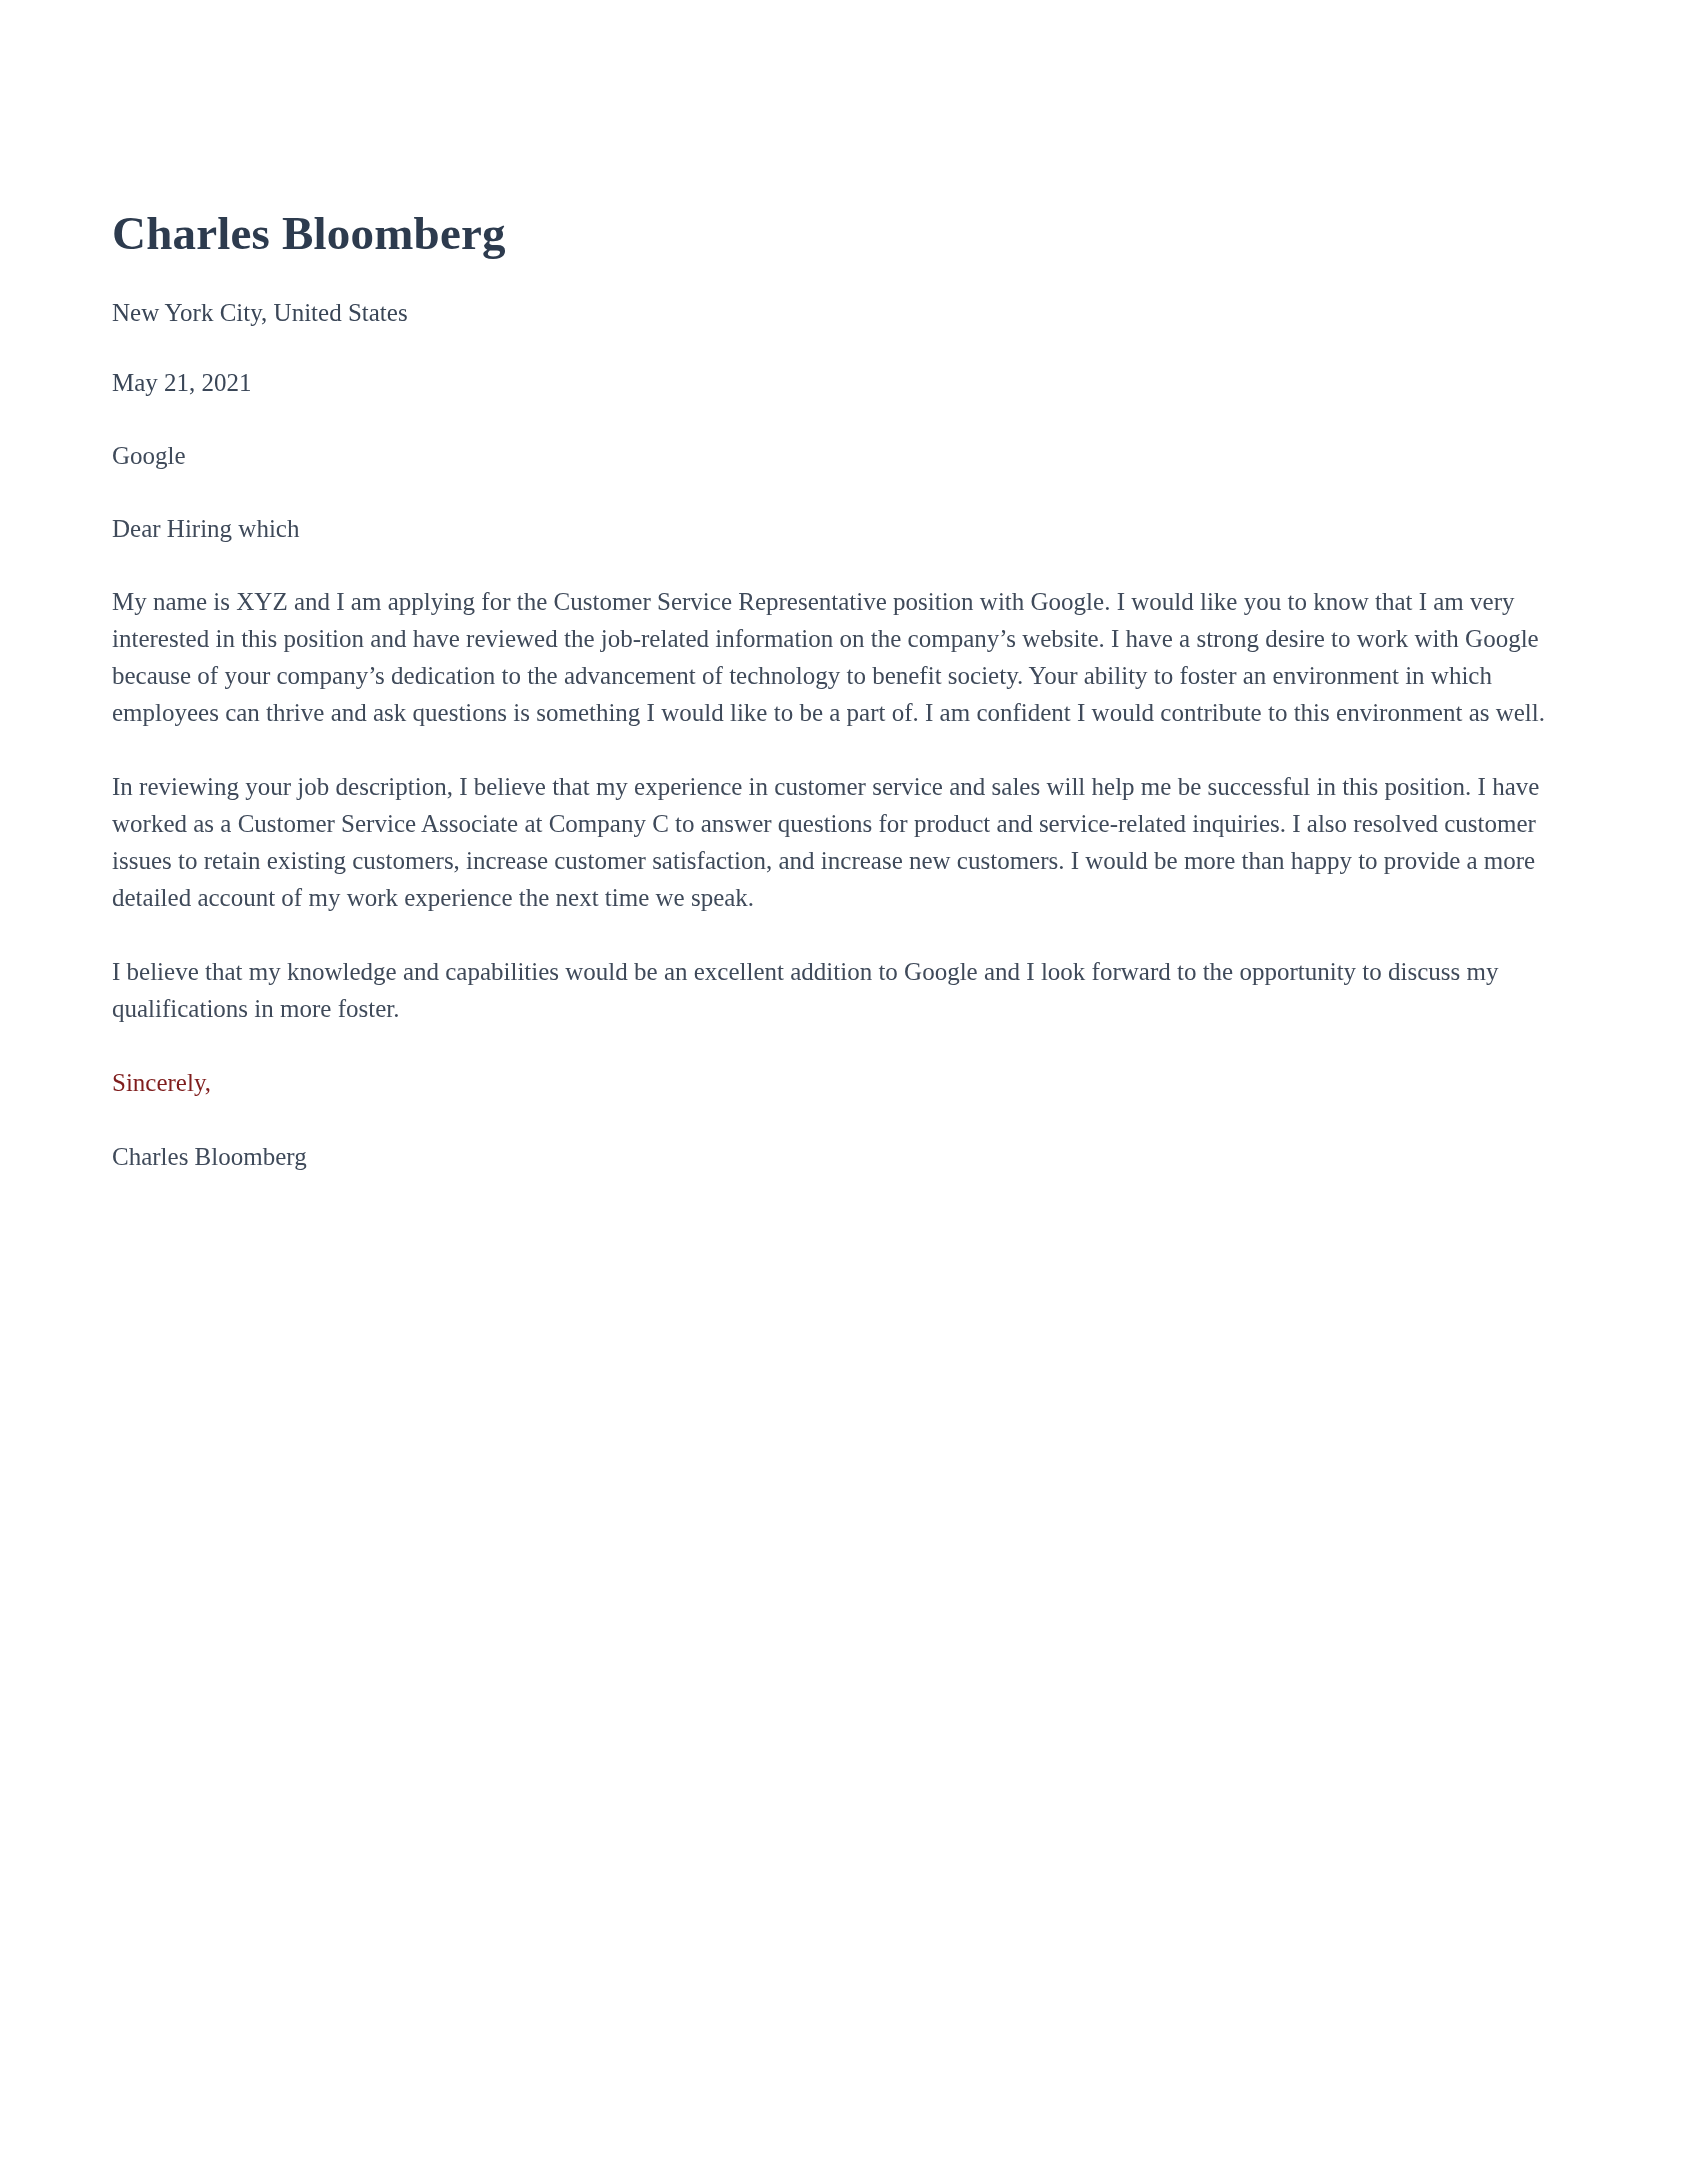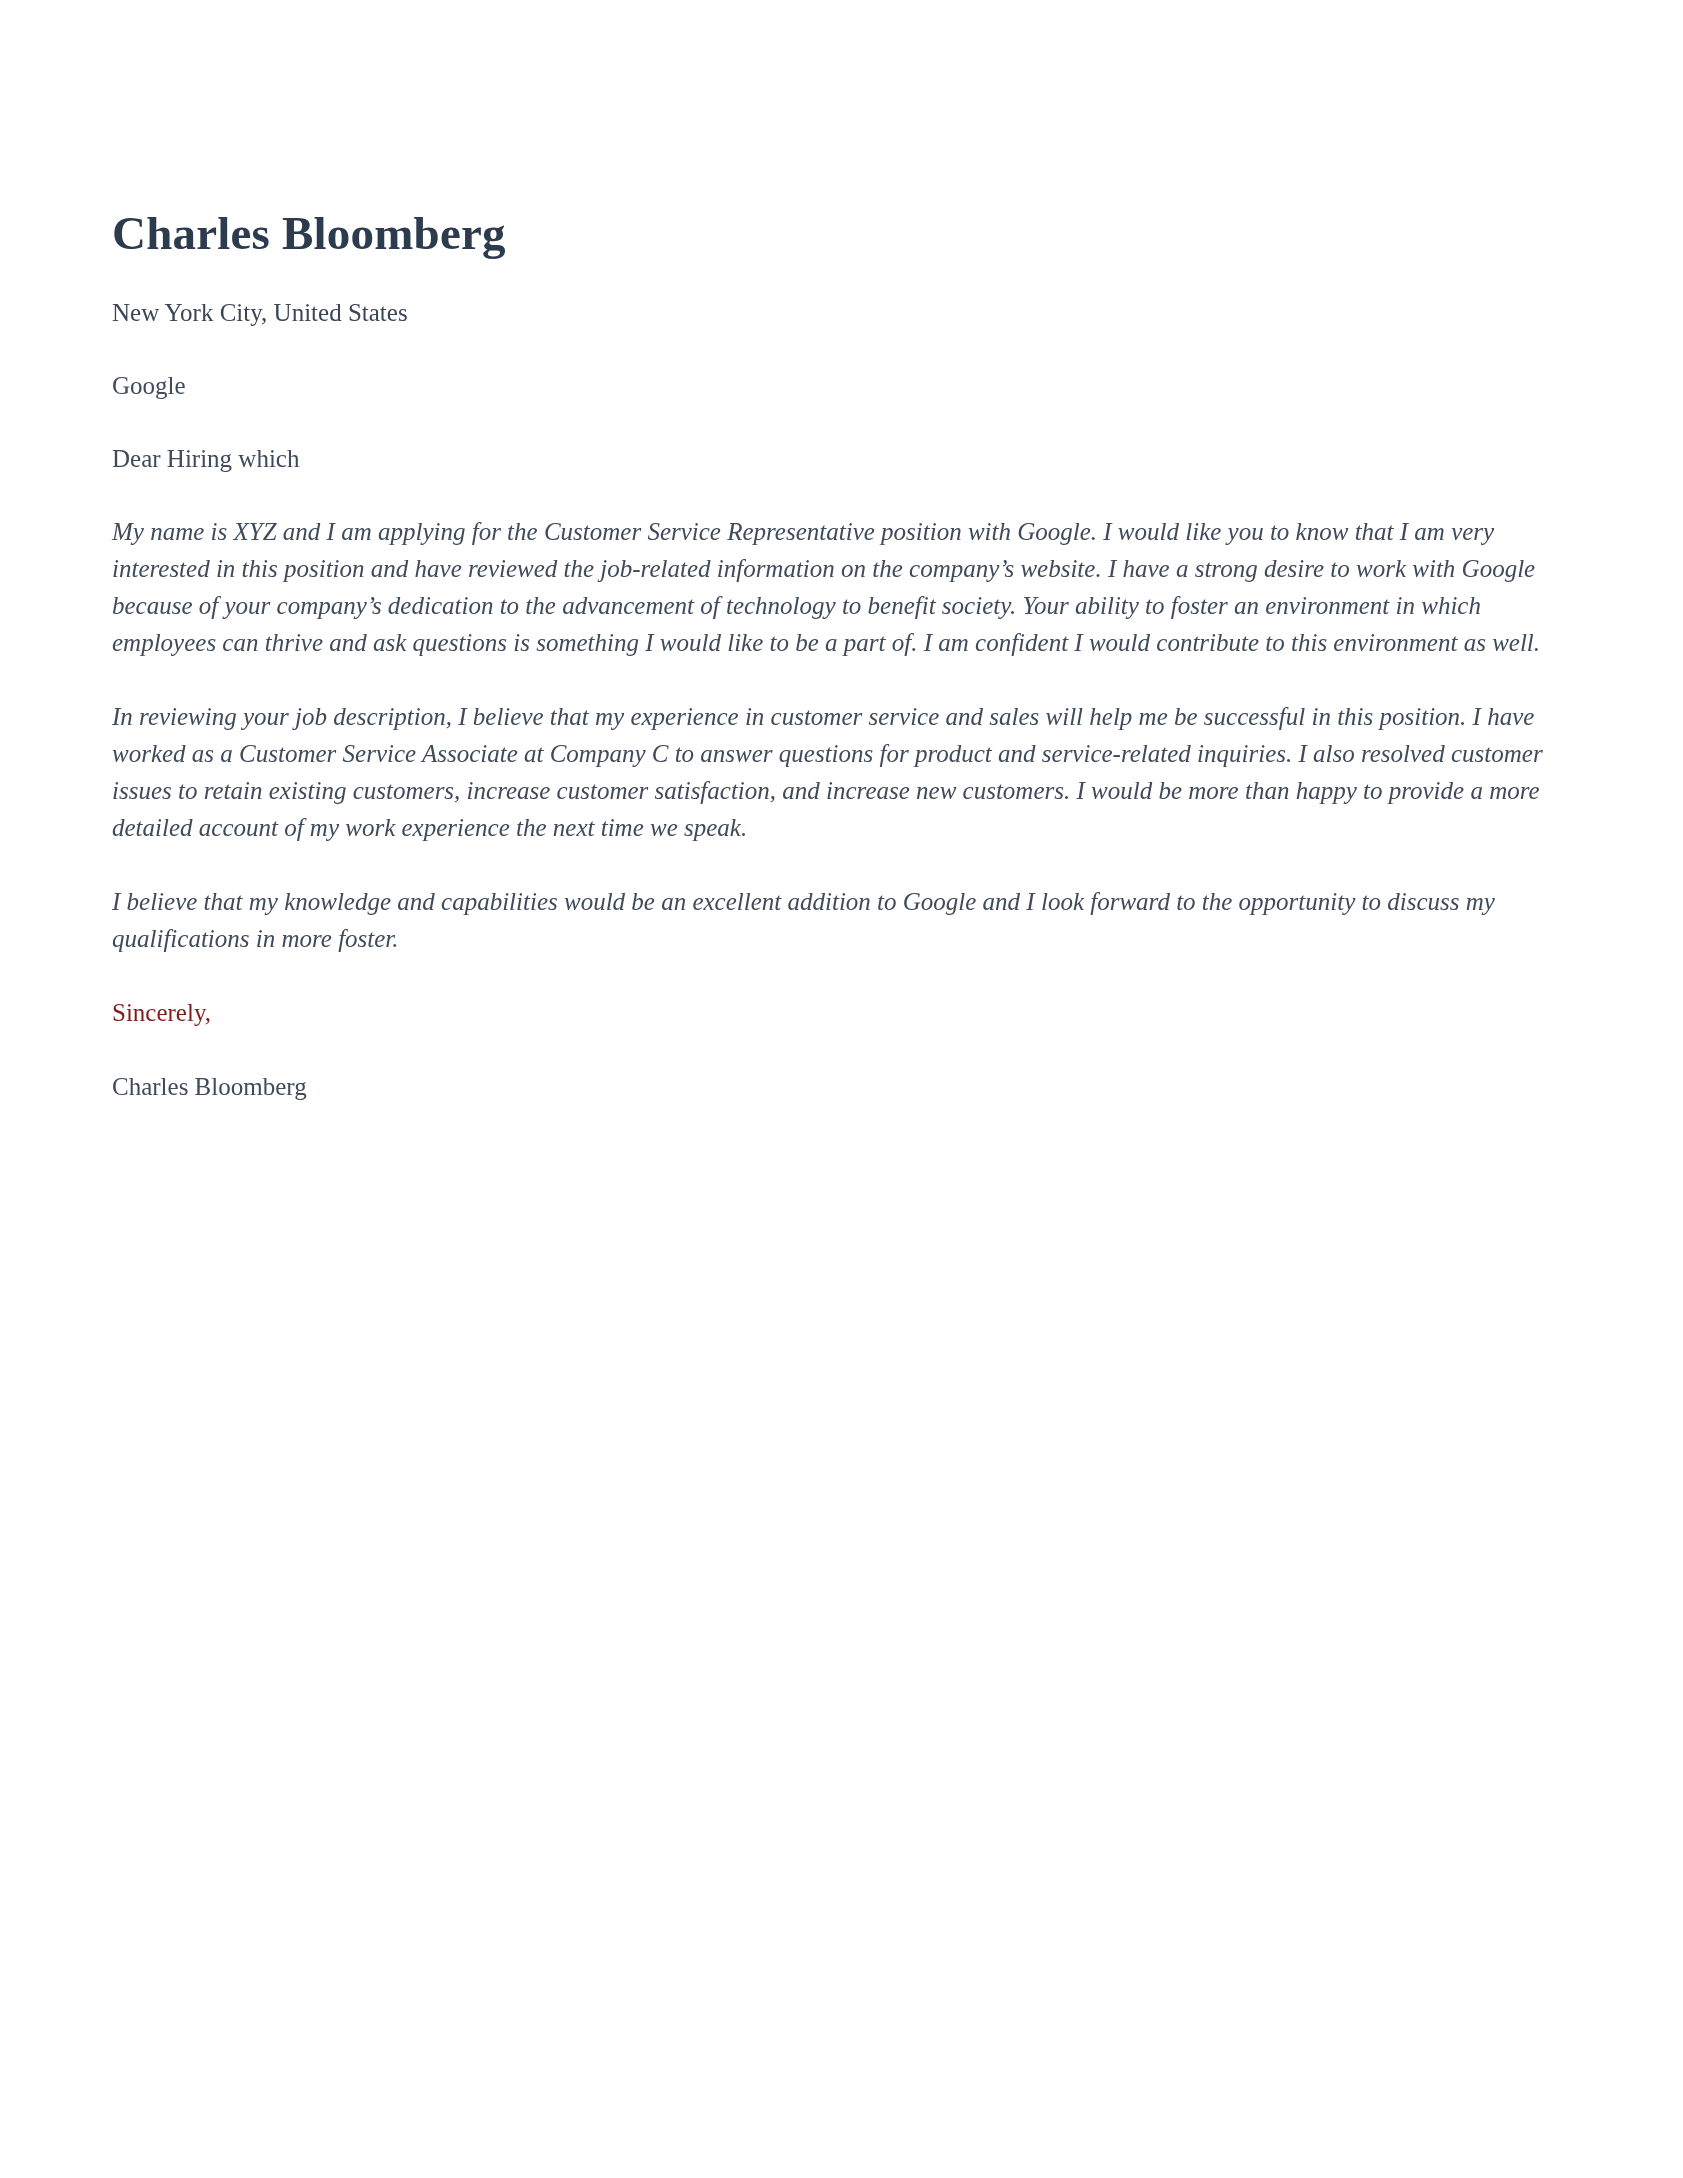--- a/index.html
+++ b/index.html
@@ -55,21 +55,20 @@
     font-size: 25px;
     color: #3f4a5a;
     line-height: 37px;
   }
   .body-paragraph {
     font-size: 25px;
     color: #3f4a5a;
     line-height: 37px;
     text-align: left;
     margin: 0;
-    font-style: italic;
   }
   .closing {
     font-size: 25px;
     color: #7f1d1d;
     line-height: 37px;
   }
   .signature {
     font-size: 25px;
     color: #3f4a5a;
     line-height: 37px;
@@ -79,20 +78,21 @@
 </head>
 <body>
 
 <div class="page">
   <div class="letter">
 
     <h1 class="name-heading">Charles Bloomberg</h1>
 
     <div class="contact-block">
       <div class="contact-line">New York City, United States</div>
+      <div class="contact-line">May 21, 2021</div>
     </div>
 
     <div class="spacer-line"></div>
 
     <div class="recipient">Google</div>
 
     <div class="spacer-line"></div>
 
     <div class="salutation">Dear Hiring which</div>
 

